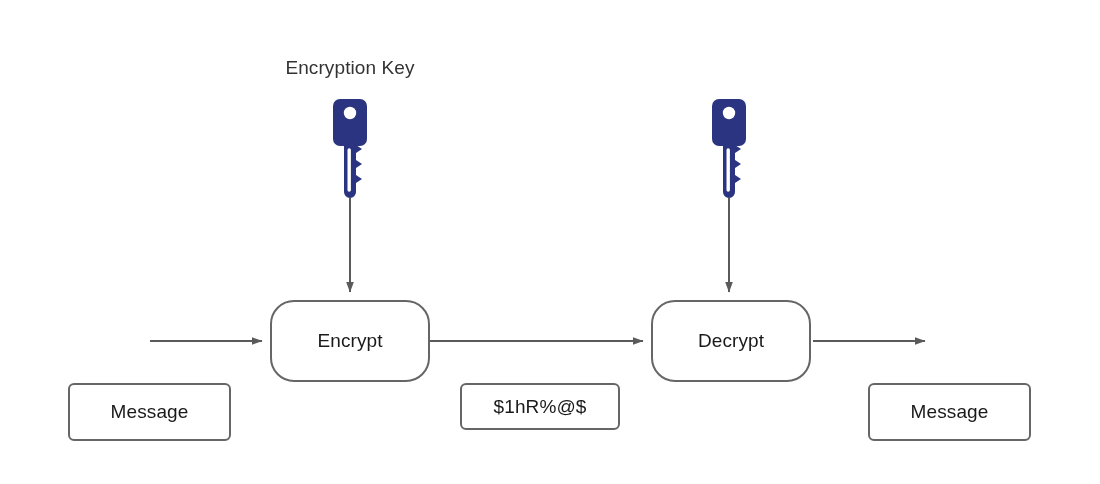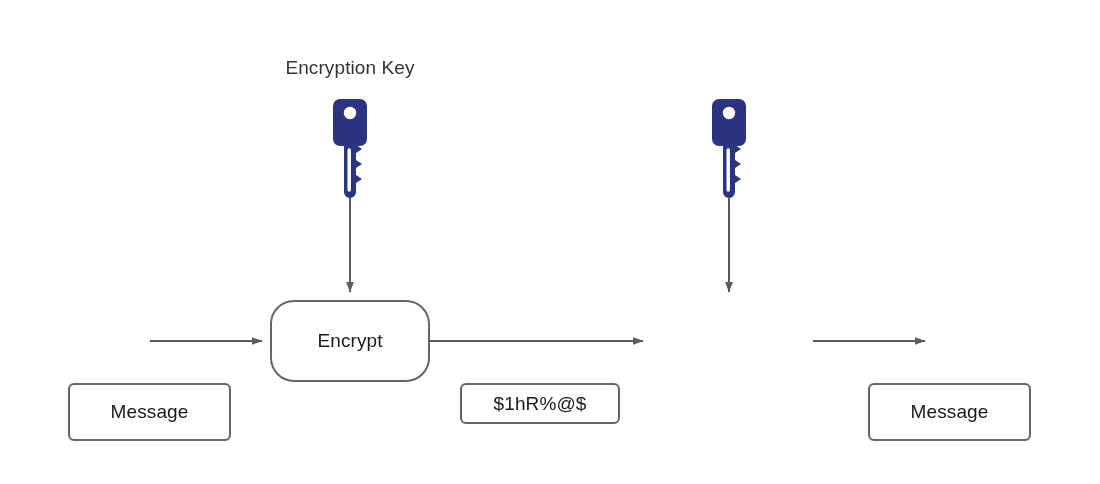--- a/index.html
+++ b/index.html
@@ -109,20 +109,21 @@
     <line x1="430" y1="341" x2="643" y2="341" stroke="#5a5a5a" stroke-width="2" marker-end="url(#arrowR)"></line>
 
     <line x1="813" y1="341" x2="925" y2="341" stroke="#5a5a5a" stroke-width="2" marker-end="url(#arrowR)"></line>
   </svg>
 
   <div class="key-label" style="left:250px; top:57px; width:200px;">Encryption Key</div>
 
 
   <div class="box box-process" style="left:270px; top:300px; width:160px; height:82px;">Encrypt</div>
 
+  <div class="box box-process" style="left:651px; top:300px; width:160px; height:82px;">Decrypt</div>
 
   <div class="box box-data" style="left:68px; top:383px; width:163px; height:58px;">Message</div>
 
-  <div class="box box-data" style="left:460px; top:383px; width:160px; height:41px;text-align:right;">$1hR%@$</div>
+  <div class="box box-data" style="left:460px; top:383px; width:160px; height:47px;text-align:right;">$1hR%@$</div>
 
   <div class="box box-data" style="left:868px; top:383px; width:163px; height:58px;">Message</div>
 
 </div>
 
 </body></html>

